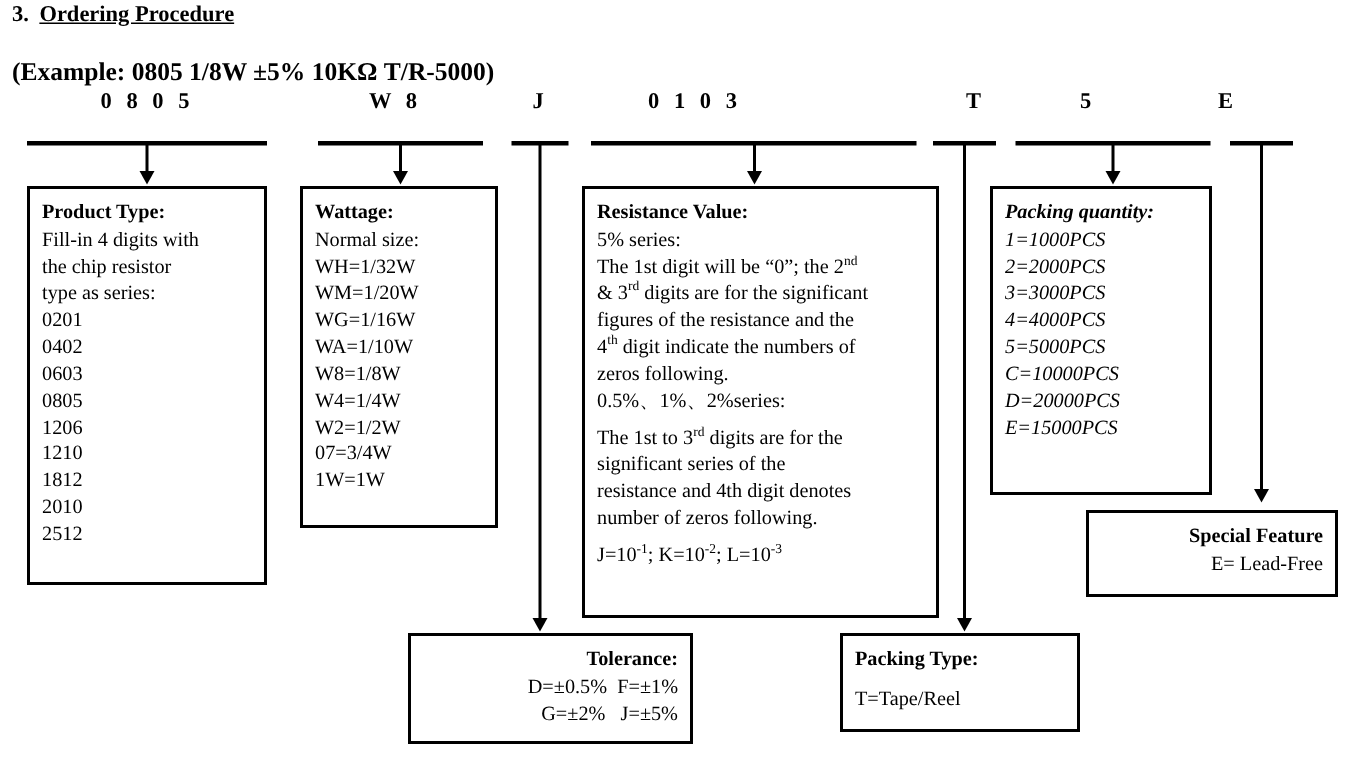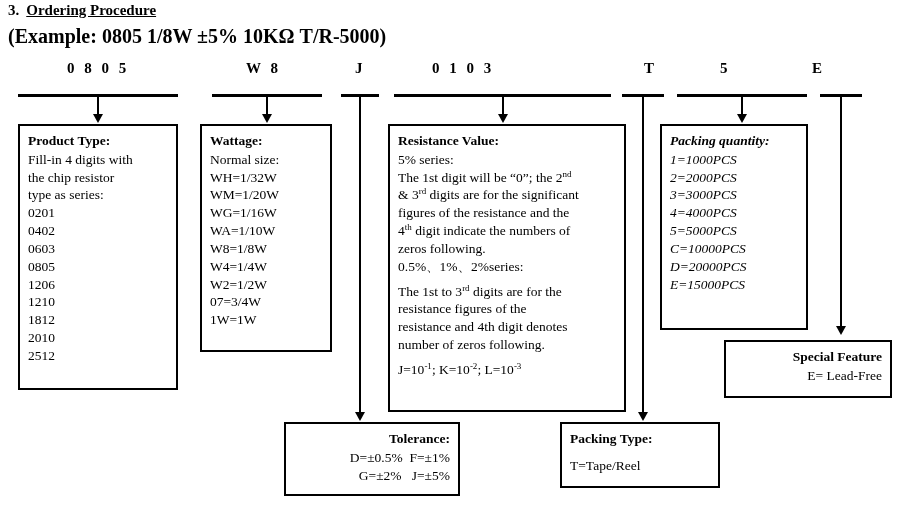--- a/index.html
+++ b/index.html
@@ -14,22 +14,22 @@
   .root{position:relative;width:900px;height:506px;}
 
   
   .heading{
     position:absolute;left:8px;top:2px;
     font-weight:bold;font-size:15px;
   }
   .heading .num{margin-right:7px;}
   .heading .ttl{text-decoration:underline;}
   .example{
-    position:absolute;left:8px;top:25px;
-    font-weight:bold;font-size:20px;
+    position:absolute;left:8px;top:38px;
+    font-weight:bold;font-size:17px;
     white-space:nowrap;
   }
 
   
   .codechar{
     position:absolute;
     font-weight:bold;font-size:15px;
     letter-spacing:3px;
     white-space:nowrap;
   }
@@ -150,21 +150,21 @@
   <div class="box" style="left:388px;top:124px;width:238px;height:288px;">
     <span class="bt">Resistance Value:</span>
     <span class="ln">5% series:</span>
     <span class="ln"><span>The 1st digit will be “0”; the 2</span><sup>nd</sup></span>
     <span class="ln"><span>&amp; 3</span><sup>rd</sup><span> digits are for the significant</span></span>
     <span class="ln">figures of the resistance and the</span>
     <span class="ln"><span>4</span><sup>th</sup><span> digit indicate the numbers of</span></span>
     <span class="ln">zeros following.</span>
     <span class="ln">0.5%、1%、2%series:</span>
     <span class="ln sp"><span>The 1st to 3</span><sup>rd</sup><span> digits are for the</span></span>
-    <span class="ln">resistance figures of the</span>
+    <span class="ln">significant series of the</span>
     <span class="ln">resistance and 4th digit denotes</span>
     <span class="ln">number of zeros following.</span>
     <span class="ln sp"><span>J=10</span><sup>-1</sup><span>; K=10</span><sup>-2</sup><span>; L=10</span><sup>-3</sup></span>
   </div>
 
   <div class="box" style="left:660px;top:124px;width:148px;height:206px;font-style:italic;">
     <span class="bt">Packing quantity:</span>
     <span class="ln">1=1000PCS</span>
     <span class="ln">2=2000PCS</span>
     <span class="ln">3=3000PCS</span>
@@ -173,21 +173,21 @@
     <span class="ln">C=10000PCS</span>
     <span class="ln">D=20000PCS</span>
     <span class="ln">E=15000PCS</span>
   </div>
 
   <div class="box center" style="left:724px;top:340px;width:168px;height:58px;">
     <span class="bt">Special Feature</span>
     <span class="ln" style="white-space:normal;">E= Lead-Free</span>
   </div>
 
-  <div class="box center" style="left:284px;top:422px;width:176px;height:74px;">
+  <div class="box center" style="left:272px;top:422px;width:190px;height:74px;">
     <span class="bt">Tolerance:</span>
     <span class="ln">D=±0.5%  F=±1%</span>
     <span class="ln">G=±2%   J=±5%</span>
   </div>
 
   <div class="box" style="left:560px;top:422px;width:160px;height:66px;">
     <span class="bt">Packing Type:</span>
     <span class="ln" style="margin-top:9px;">T=Tape/Reel</span>
   </div>
 

